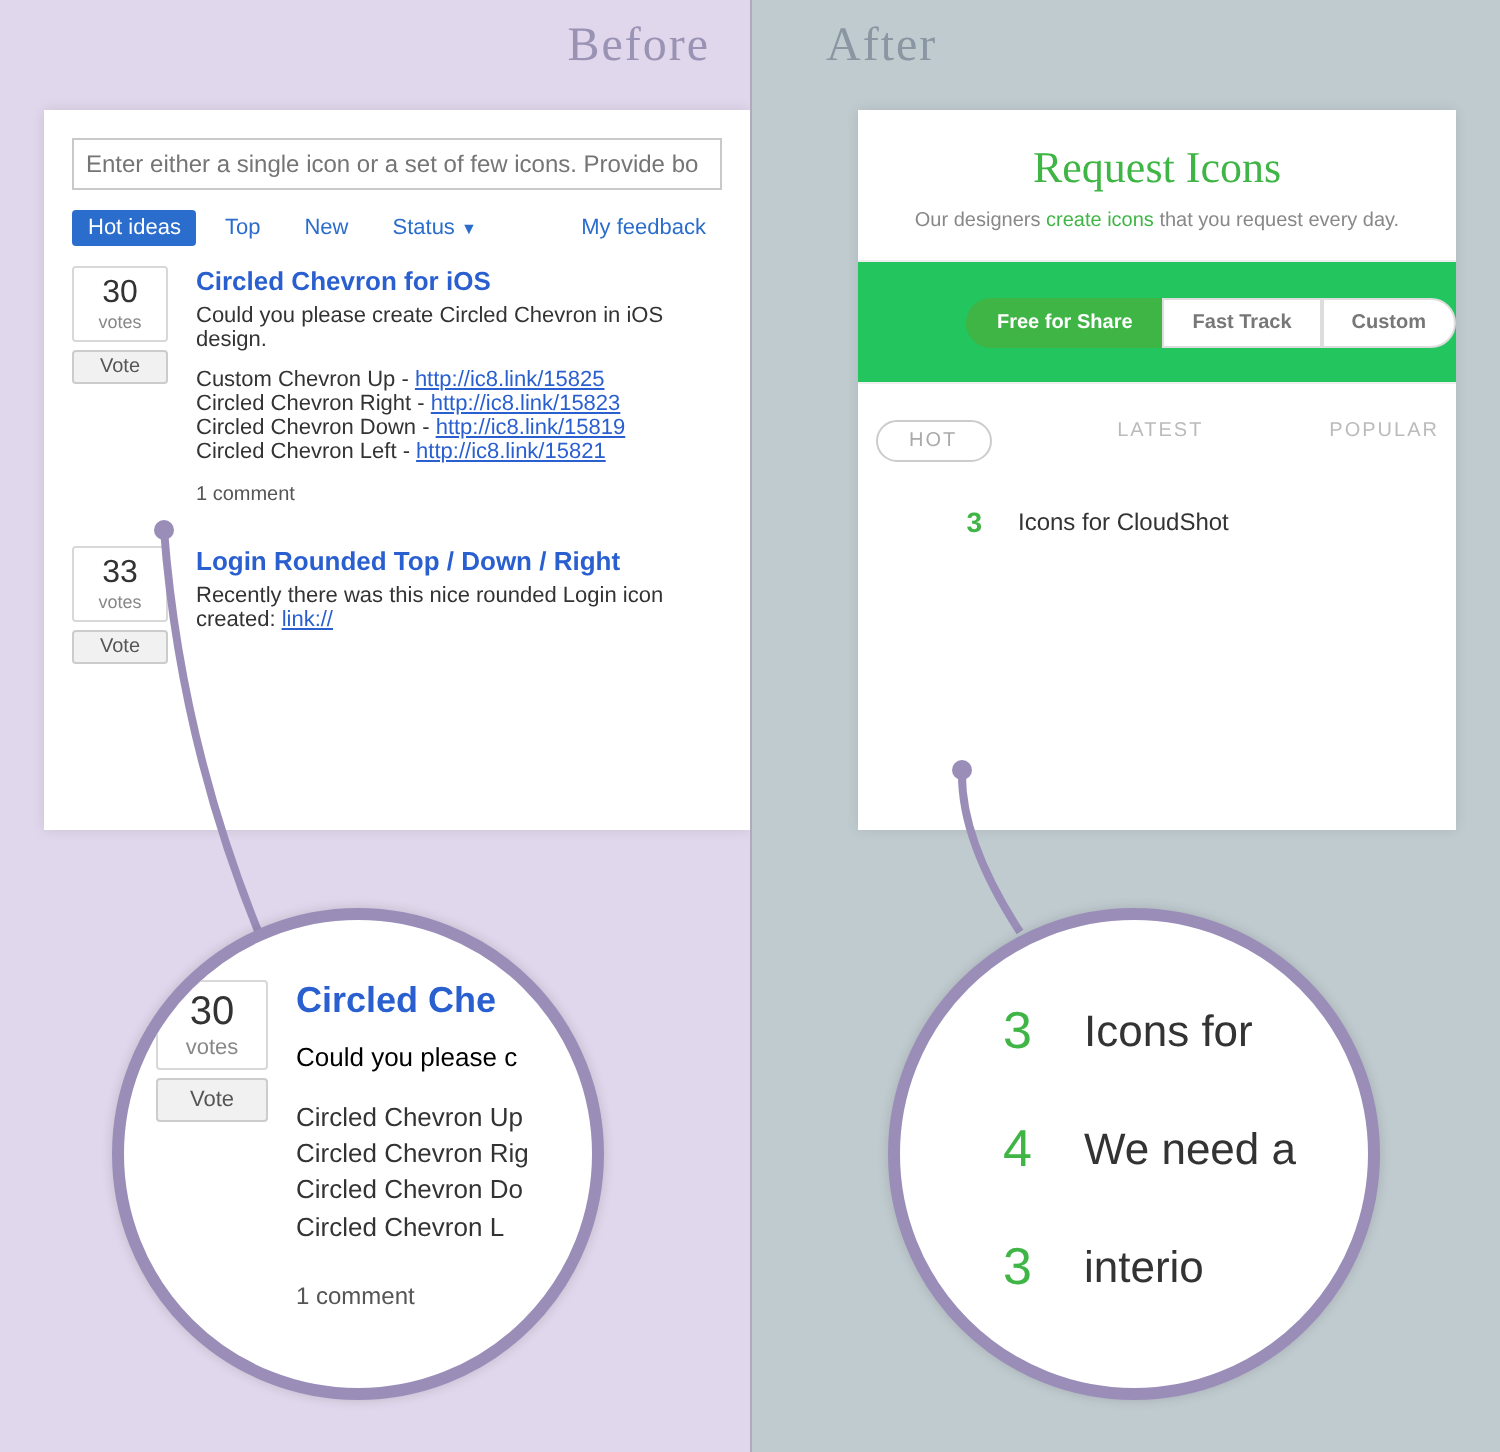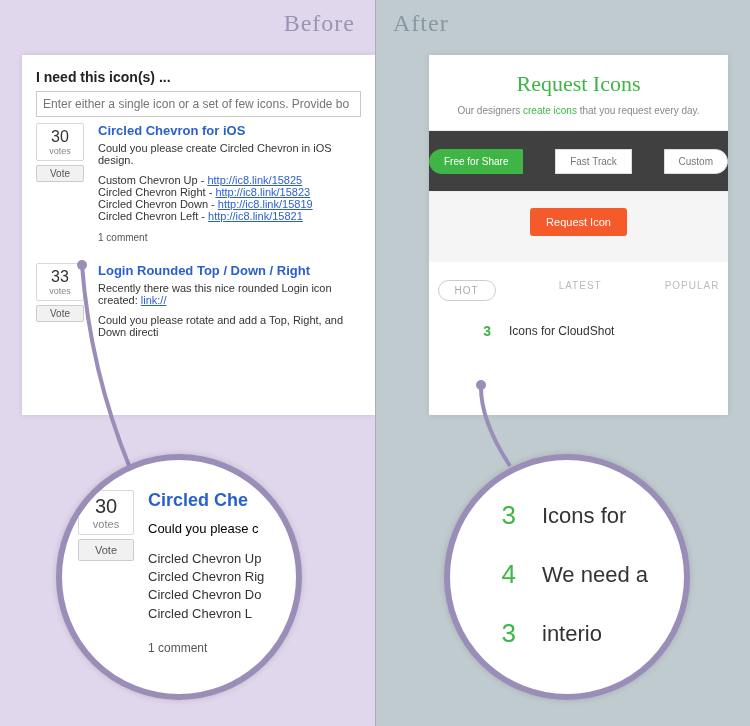--- a/index.html
+++ b/index.html
@@ -2,21 +2,21 @@
 <html><head>
 <meta charset="utf-8">
 <style>
   * { box-sizing: border-box; margin: 0; padding: 0; }
   body { font-family: Arial, Helvetica, sans-serif; width: 750px; height: 726px; overflow: hidden; position: relative; }
   .cols { display: flex; height: 100%; }
   .col { width: 50%; height: 100%; position: relative; padding: 10px 0 0 0; }
   .col.before { background: #e1d7ec; }
   .col.after  { background: #c0cbd0; }
   .divider { position: absolute; left: 375px; top: 0; bottom: 0; width: 1px; background: #b0aabb; }
-  .col-header { font-family: Georgia, serif; font-size: 24px; color: #9a93ac; font-weight: 300; letter-spacing: 1px; }
+  .col-header { font-family: Georgia, serif; font-size: 24px; color: #9a93ac; font-weight: 300; letter-spacing: 1px; margin-left: 20px; }
   .before .col-header { text-align: right; padding-right: 20px; color:#9a93b4;}
   .after  .col-header { text-align: left; padding-left: 18px; color:#8a96a1;}
   .panel { background: #fff; box-shadow: 0 0 6px rgba(0,0,0,.1); margin-top: 18px; position: relative; }
   .before .panel { margin-left: 22px; width: 353px; height: 360px; padding: 14px 14px; overflow:hidden;}
   .after  .panel { margin-left: 0; margin-right: 22px; width: 299px; height: 360px; position: relative; overflow:hidden; float:right;}
   
   .title-a { font-size: 14px; font-weight: bold; color:#222; margin-bottom: 6px;}
   .inp { width: 100%; height: 26px; border: 1px solid #c9c9c9; padding: 4px 6px; font-size: 12px; color:#999;}
   .tabbar { display:flex; gap:6px; margin: 10px 0; font-size: 11px; align-items:center;}
   .tab { padding: 3px 8px; color:#2a6dcc; background:#fff; border-radius:2px; cursor:pointer;}
@@ -33,21 +33,21 @@
   .itembody { flex:1; font-size:11px; color:#333;}
   .itembody .ttl { color:#2a5fd0; font-weight:bold; font-size:13px; cursor:pointer;}
   .itembody .desc { margin:4px 0 8px;}
   .lnk { color:#2a5fd0; text-decoration:underline; cursor:pointer;}
   .cmt { margin-top:10px; color:#555; font-size:10px;}
   
   .hdr { text-align:center; padding-top:16px;}
   .hdr-title { font-family: Georgia, serif; color:#3fb545; font-size:22px;}
   .sub { font-size:10px; color:#888; margin:8px 0 14px; text-align:center;}
   .sub .lnk2{ color:#3fb545; text-decoration:none; cursor:pointer;}
-  .pillrow { display:flex; justify-content:space-between; gap:0; height:30px; align-items:center; background:#404040; border-top:1px solid #eee; border-bottom:1px solid #eee; padding:30px 0;}
+  .pillrow { display:flex; justify-content:flex-end; gap:0; height:30px; align-items:center; background:#22c55e; border-top:1px solid #eee; border-bottom:1px solid #eee; padding:30px 0;font-weight:bold;}
   .pill { font-size:10px; padding:6px 14px; border:1px solid #ddd; background:#fff; color:#777; cursor:pointer;}
   .pill:first-child{ border-radius:14px 0 0 14px;}
   .pill:last-child { border-radius:0 14px 14px 0;}
   .pill.sel { background:#3fb545; color:#fff; border-color:#3fb545;}
   .info { text-align:center; font-size:10px; color:#999; padding:18px 26px 0; line-height:1.5; background:#f5f5f5;}
   .cta-wrap{ text-align:center; padding:16px 0 26px; background:#f5f5f5;}
   .cta { background:#f55a2b; color:#fff; border:none; font-size:11px; padding:8px 16px; border-radius:3px; cursor:pointer;}
   .sort-row { display:flex; justify-content:center; gap:63px; padding:18px 0 14px; font-size:10px; letter-spacing:1px; color:#bbb;}
   .sort { cursor:pointer;}
   .sort.sel { border:1px solid #ccc; border-radius:12px; padding:4px 16px; color:#aaa;}
@@ -78,22 +78,32 @@
   svg.connector{ position:absolute; left:0; top:0; pointer-events:none;}
 </style>
 </head>
 <body>
 
 <div class="cols">
 
   <div class="col before">
     <div class="col-header">Before</div>
     <div class="panel">
-      <div class="title-a">I need this icon(s) ...</div>
       <input class="inp" placeholder="Enter either a single icon or a set of few icons. Provide bo" style="">
+      <div class="tabbar">
+        <span class="tab active">Hot ideas</span>
+        <span class="tab">Top</span>
+        <span class="tab">New</span>
+        <span class="tab status">
+          <span>Status</span>
+          <span class="chev">▼</span>
+        </span>
+        <span class="tab spacer"></span>
+        <span class="tab">My feedback</span>
+      </div>
 
       <div class="item">
         <div class="votebox">
           <div class="votecard">
             <div class="n">30</div>
             <div class="l">votes</div>
           </div>
           <button class="votebtn">Vote</button>
         </div>
         <div class="itembody">
@@ -111,42 +121,38 @@
         <div class="votebox">
           <div class="votecard">
             <div class="n">33</div>
             <div class="l">votes</div>
           </div>
           <button class="votebtn">Vote</button>
         </div>
         <div class="itembody">
           <div class="ttl">Login Rounded Top / Down / Right</div>
           <div class="desc"><span>Recently there was this nice rounded Login icon created: </span><span class="lnk">link://</span></div>
-          <div>Could you please rotate and add a Top, Right, and Down directi</div>
         </div>
       </div>
     </div>
   </div>
 
   <div class="col after">
     <div class="col-header">After</div>
     <div class="panel">
       <div class="hdr">
         <div class="hdr-title">Request Icons</div>
       </div>
       <div class="sub">
         <span>Our designers </span><span class="lnk2">create icons</span><span> that you request every day.</span>
       </div>
       <div class="pillrow">
         <div class="pill sel">Free for Share</div>
         <div class="pill">Fast Track</div>
         <div class="pill">Custom</div>
-      </div>
-      <div class="cta-wrap">
-        <button class="cta">Request Icon</button>
       </div>
       <div class="sort-row">
         <span class="sort sel">HOT</span>
         <span class="sort">LATEST</span>
         <span class="sort">POPULAR</span>
       </div>
       <div class="reqlist">
         <div class="row">
           <span class="n">3</span>
           <span class="t">Icons for CloudShot</span>

